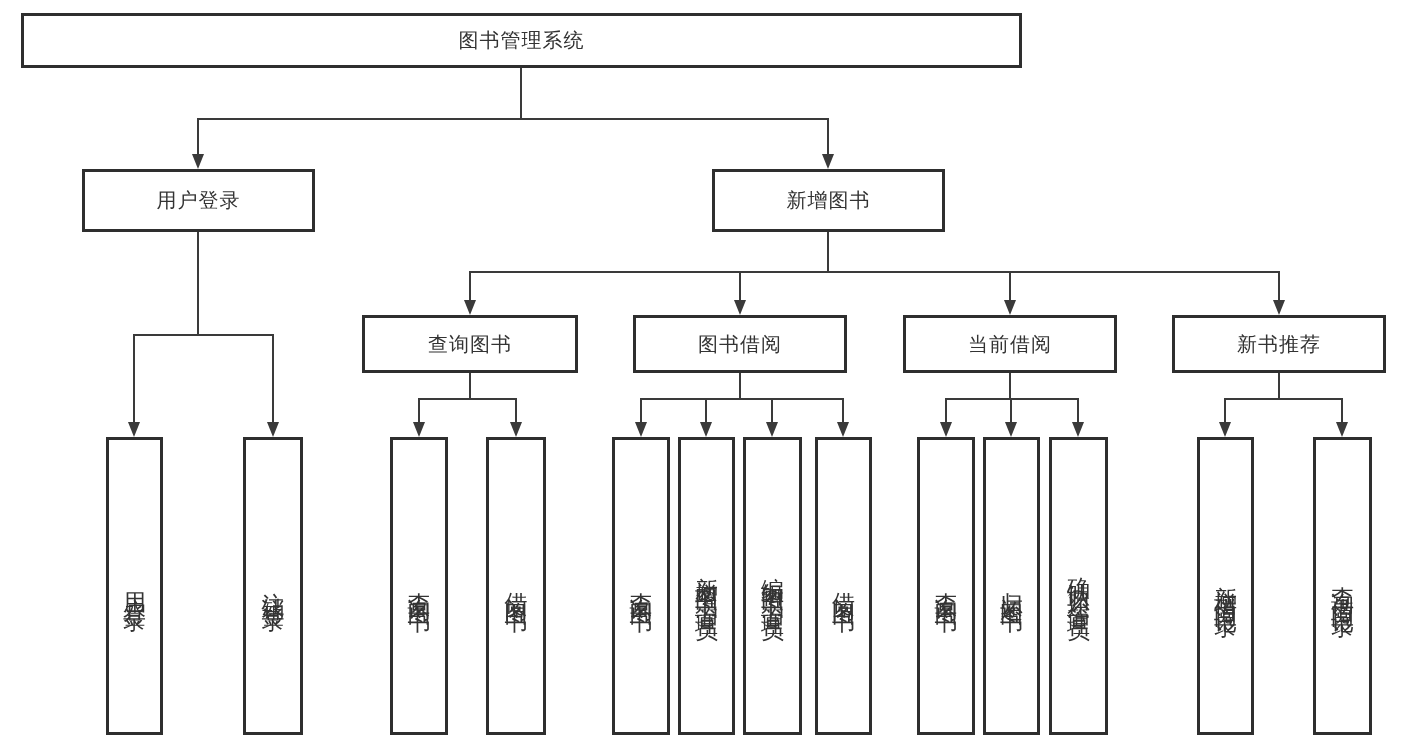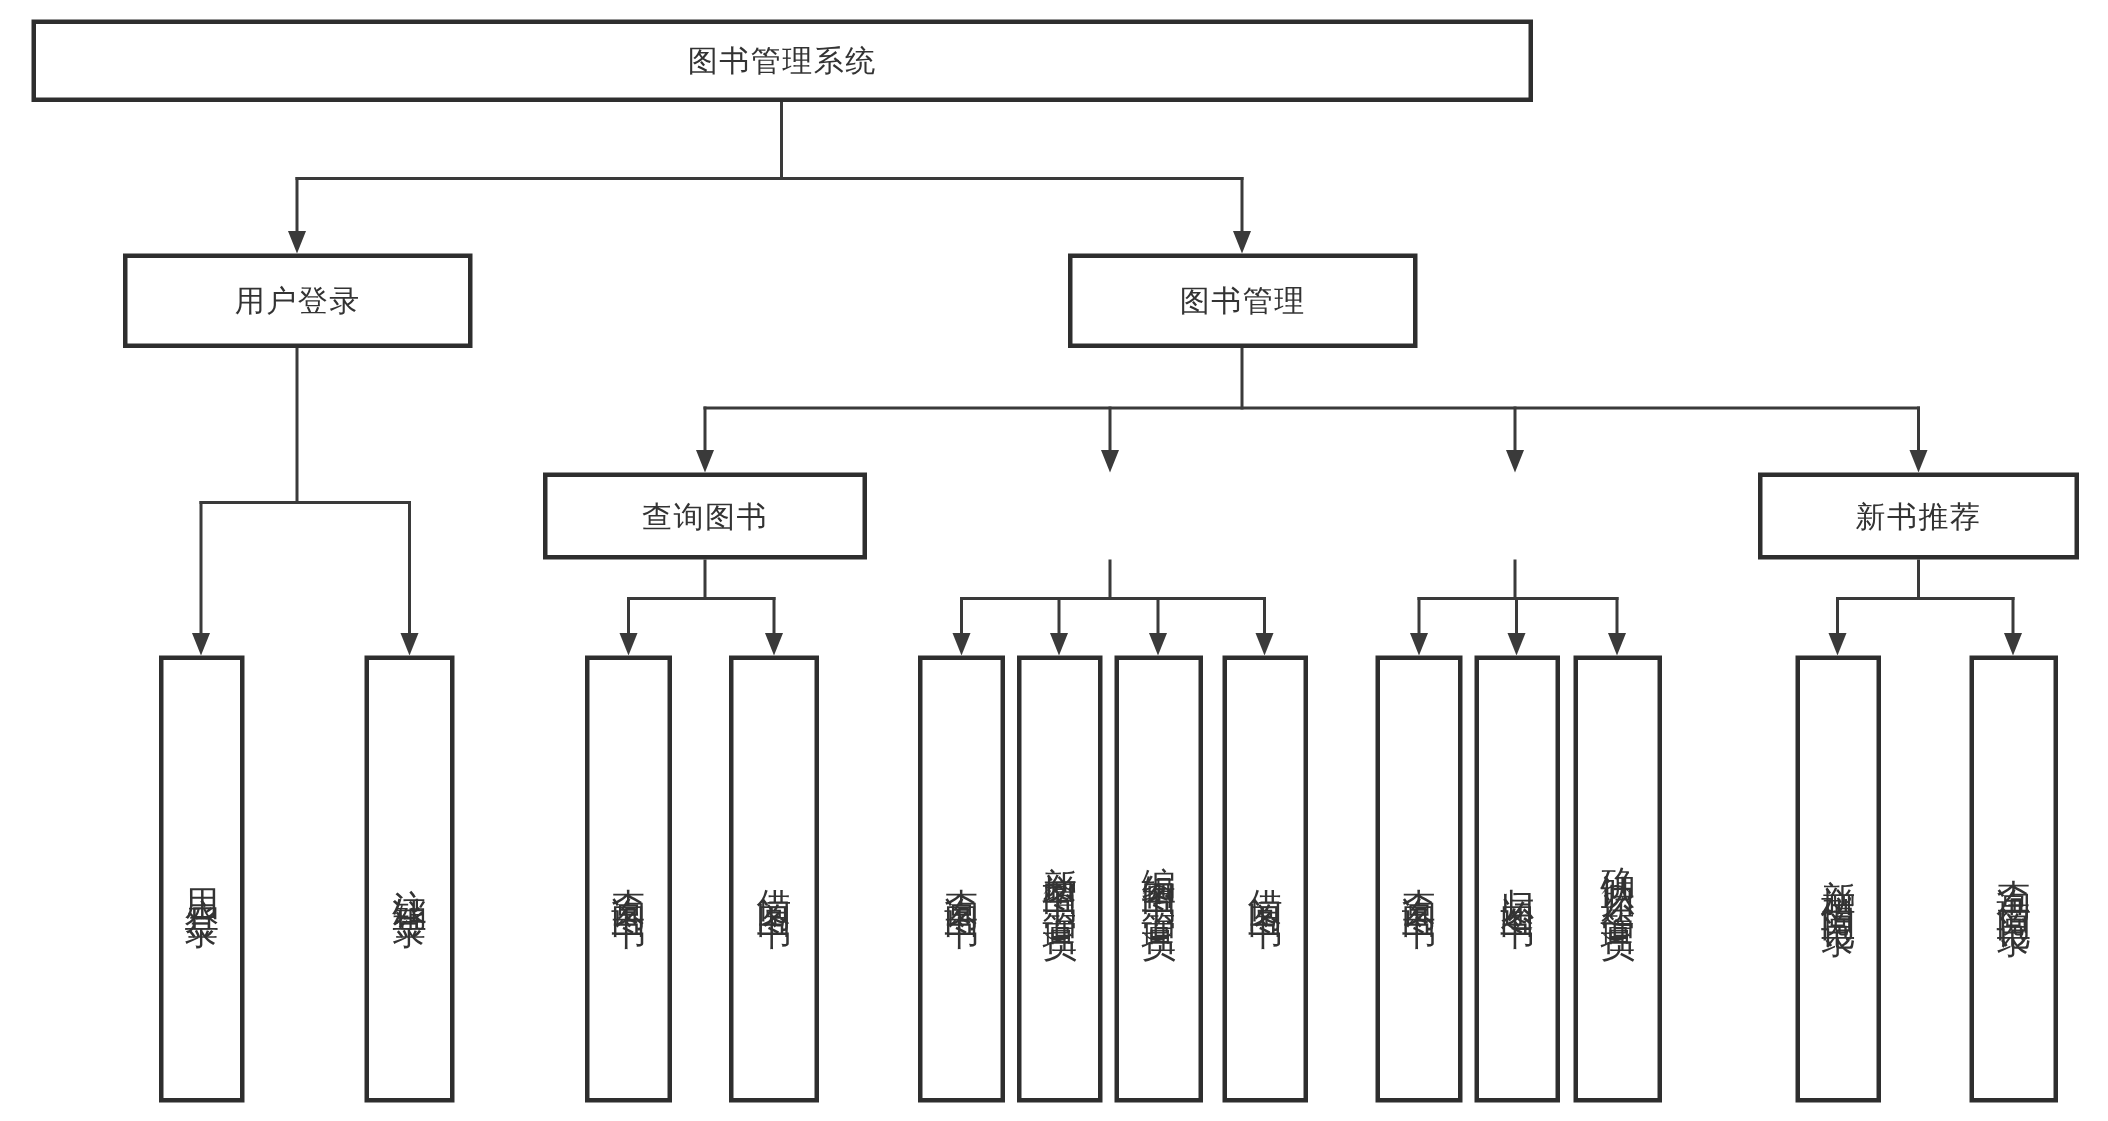--- a/index.html
+++ b/index.html
@@ -61,21 +61,21 @@
   <div class="line" style="left:197px;top:118px;width:632px;height:2px"></div>
   <div class="line" style="left:197px;top:118px;width:2px;height:40px"></div>
   <div class="line" style="left:827px;top:118px;width:2px;height:40px"></div>
   <div class="arrow" style="left:192px;top:154px"></div>
   <div class="arrow" style="left:822px;top:154px"></div>
 
   <div class="box h" style="left:82px;top:169px;width:233px;height:63px">
     <span>用户登录</span>
   </div>
   <div class="box h" style="left:712px;top:169px;width:233px;height:63px">
-    <span>图书管理</span>
+    <span>新增图书</span>
   </div>
 
   <div class="line" style="left:197px;top:232px;width:2px;height:104px"></div>
   <div class="line" style="left:133px;top:334px;width:141px;height:2px"></div>
   <div class="line" style="left:133px;top:334px;width:2px;height:90px"></div>
   <div class="line" style="left:272px;top:334px;width:2px;height:90px"></div>
   <div class="arrow" style="left:128px;top:422px"></div>
   <div class="arrow" style="left:267px;top:422px"></div>
 
   <div class="line" style="left:827px;top:232px;width:2px;height:41px"></div>
@@ -84,20 +84,26 @@
   <div class="line" style="left:739px;top:271px;width:2px;height:31px"></div>
   <div class="line" style="left:1009px;top:271px;width:2px;height:31px"></div>
   <div class="line" style="left:1278px;top:271px;width:2px;height:31px"></div>
   <div class="arrow" style="left:464px;top:300px"></div>
   <div class="arrow" style="left:734px;top:300px"></div>
   <div class="arrow" style="left:1004px;top:300px"></div>
   <div class="arrow" style="left:1273px;top:300px"></div>
 
   <div class="box h" style="left:362px;top:315px;width:216px;height:58px">
     <span>查询图书</span>
+  </div>
+  <div class="box h" style="left:633px;top:315px;width:214px;height:58px">
+    <span>图书借阅</span>
+  </div>
+  <div class="box h" style="left:903px;top:315px;width:214px;height:58px">
+    <span>当前借阅</span>
   </div>
   <div class="box h" style="left:1172px;top:315px;width:214px;height:58px">
     <span>新书推荐</span>
   </div>
 
   <div class="line" style="left:469px;top:373px;width:2px;height:27px"></div>
   <div class="line" style="left:418px;top:398px;width:99px;height:2px"></div>
   <div class="line" style="left:418px;top:398px;width:2px;height:26px"></div>
   <div class="line" style="left:515px;top:398px;width:2px;height:26px"></div>
   <div class="arrow" style="left:413px;top:422px"></div>

